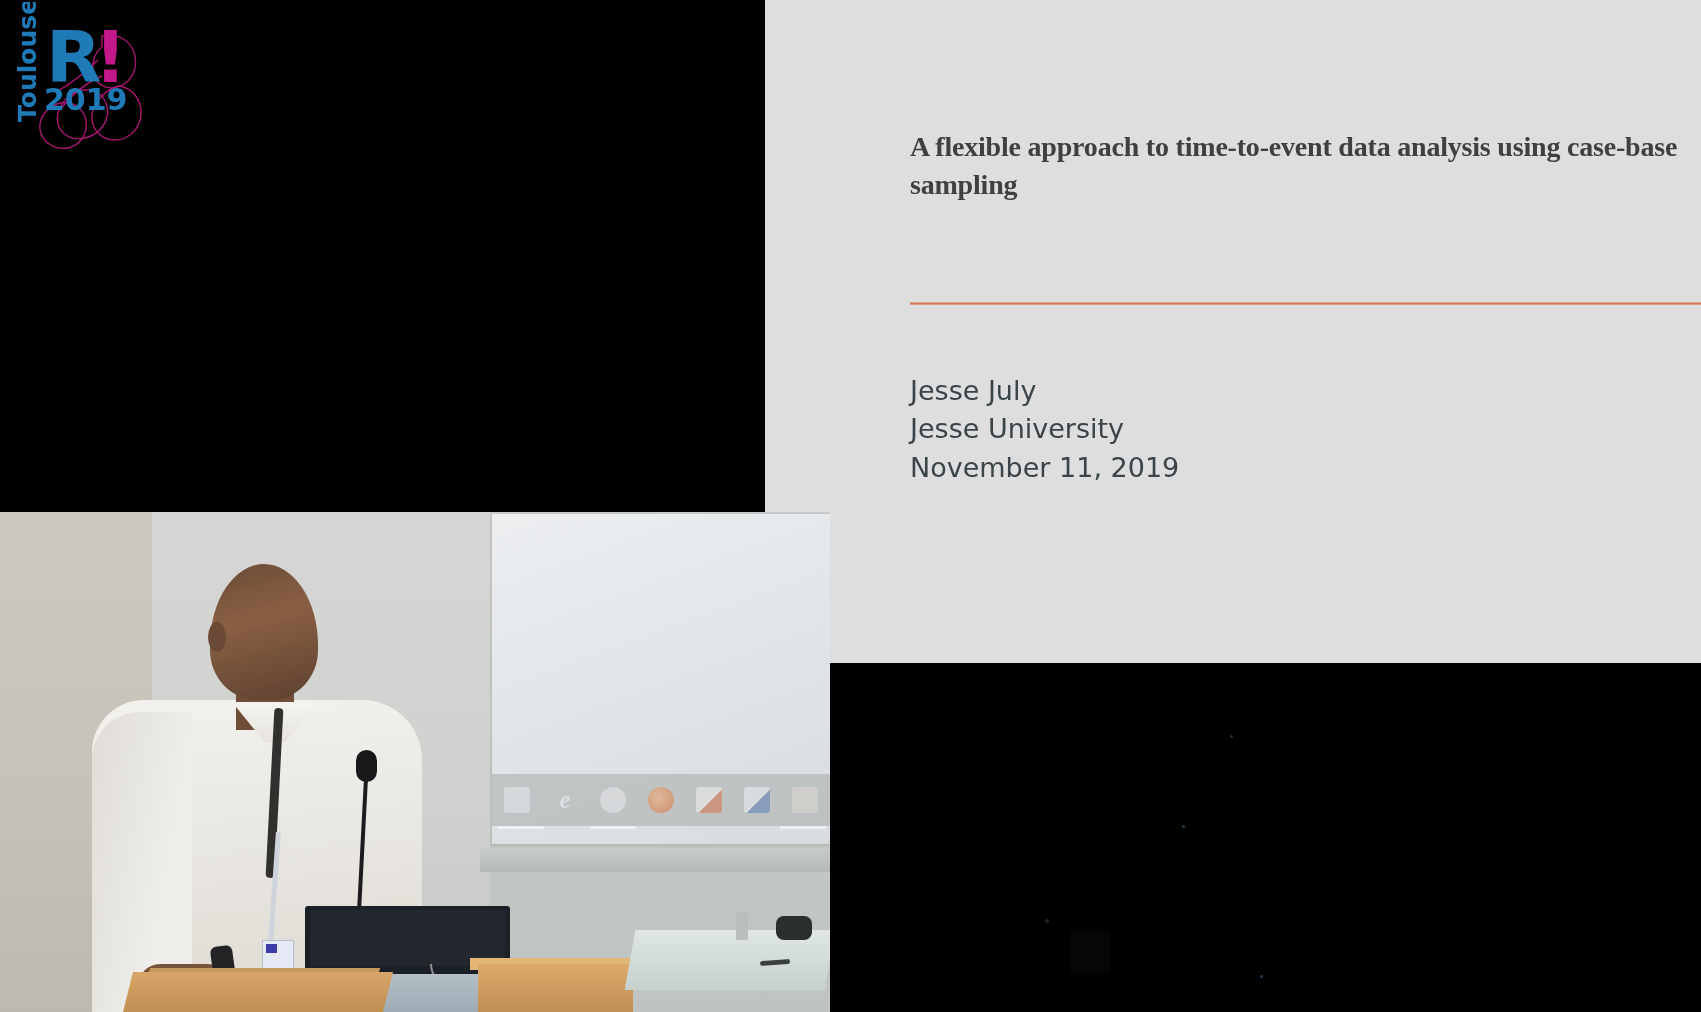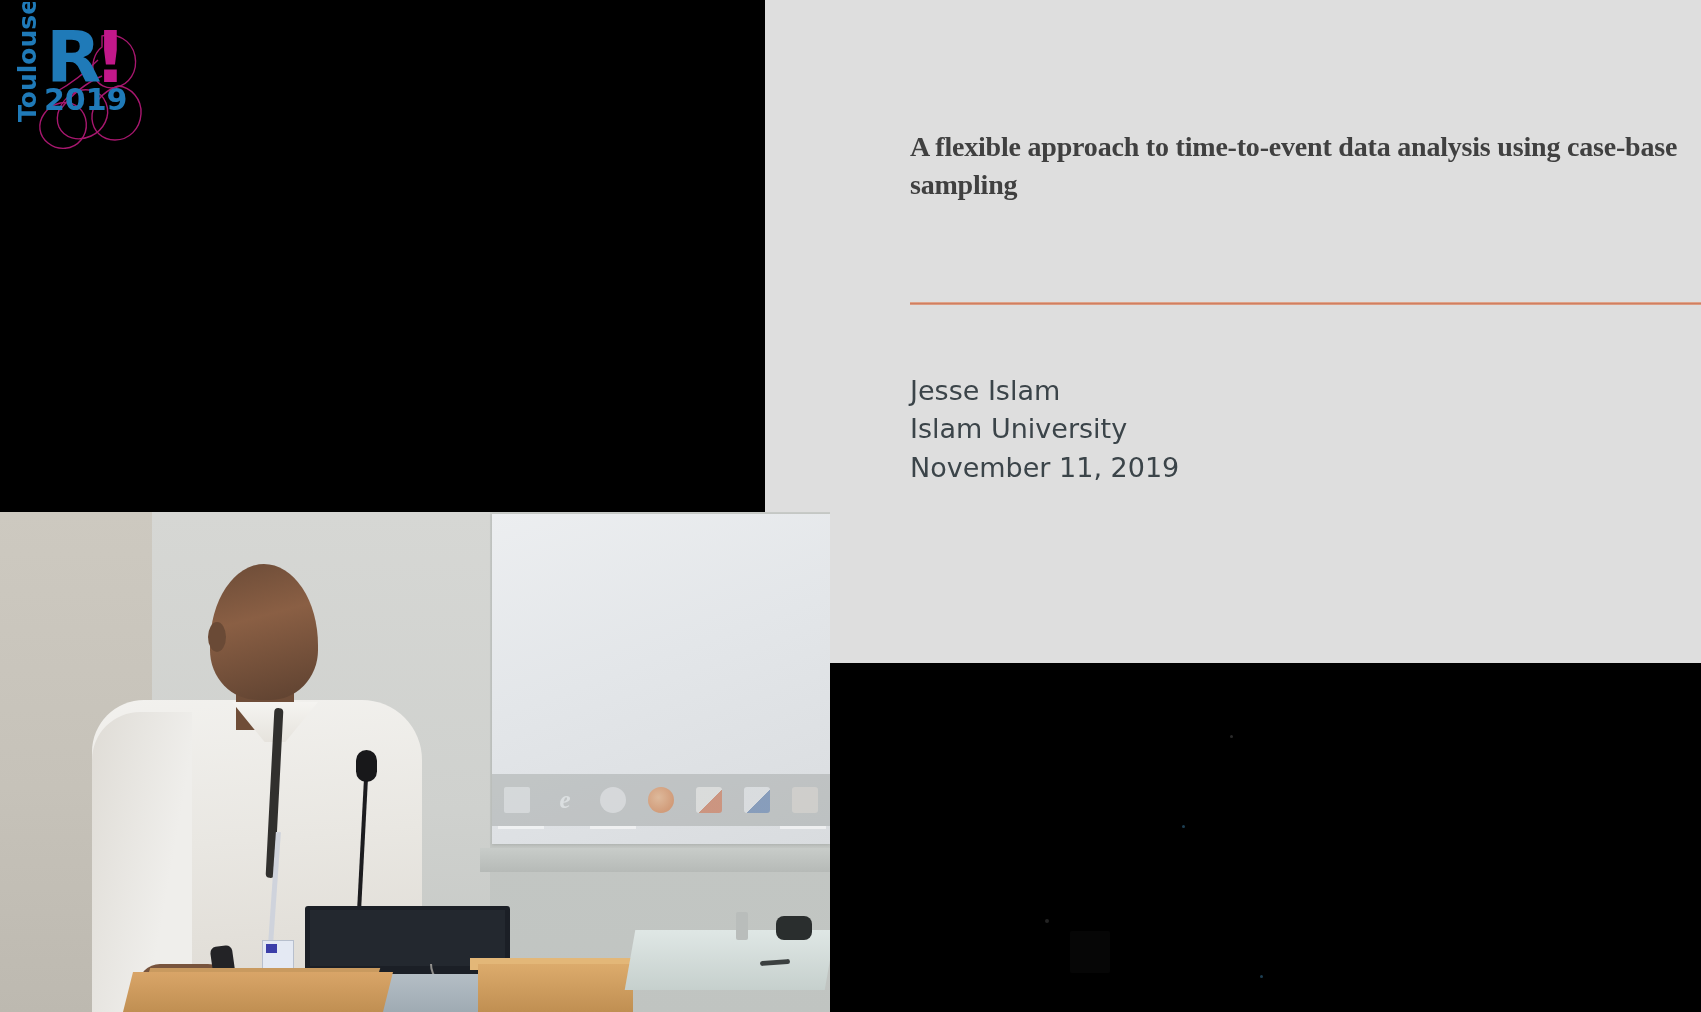--- a/index.html
+++ b/index.html
@@ -463,22 +463,22 @@
     </svg>
   </div>
 
   <div id="slide-panel">
     <div id="slide-inner">
       <h1 id="slide-title">A flexible approach to time-to-event data analysis using case-base sampling</h1>
 
       <div id="slide-rule"></div>
 
       <div id="slide-meta">
-        <div>Jesse Islam</div>
-        <div>Islam University</div>
+        <div>Jesse July</div>
+        <div>Jesse University</div>
         <div>November 11, 2019</div>
       </div>
     </div>
   </div>
 
   <div id="slide-underhang"></div>
 
   <div id="lower-black">
     <div class="speck" style="left:400px;top:72px;width:3px;height:3px;background:#2a2a2a"></div>
     <div class="speck" style="left:352px;top:162px;width:3px;height:3px;background:#1d3e52"></div>

